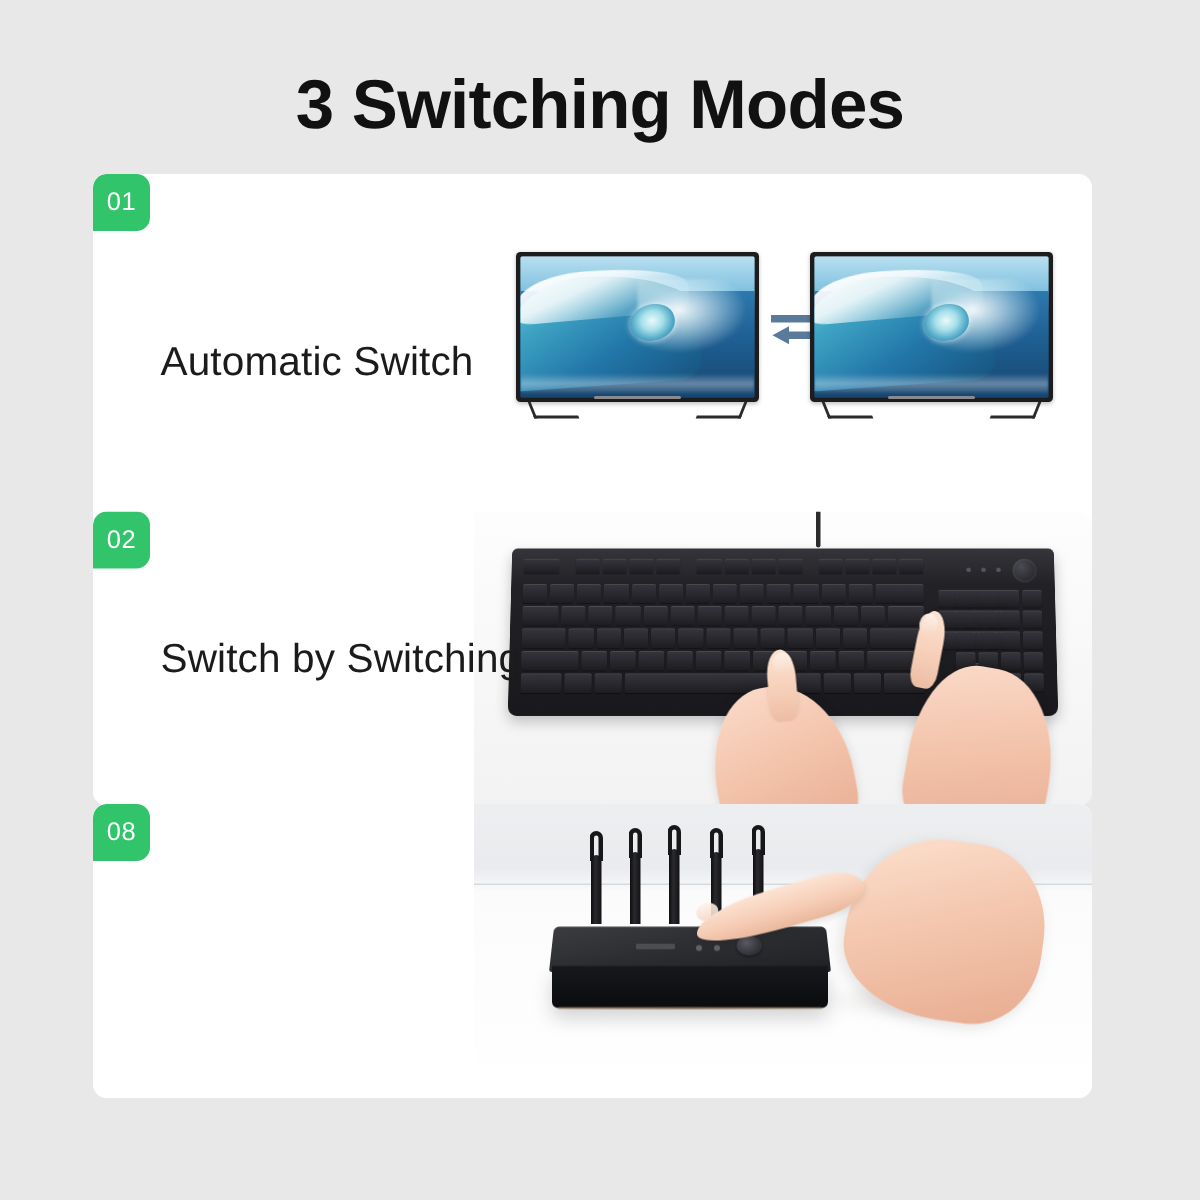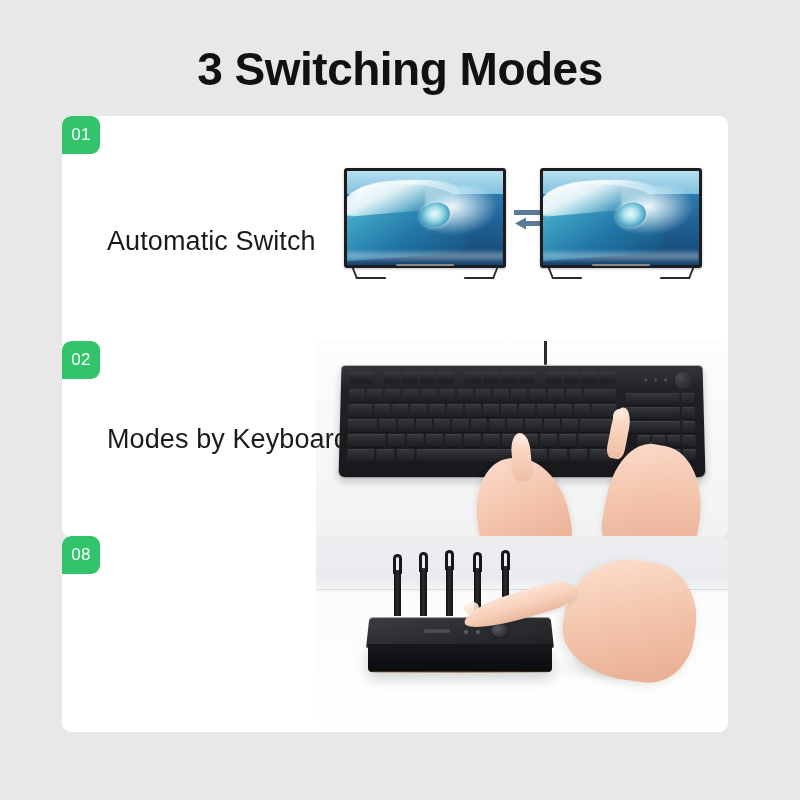--- a/index.html
+++ b/index.html
@@ -604,21 +604,21 @@
       </div>
     </div>
   </div>
 
   <div class="card card-2">
     <div class="card-inner">
 
       <div class="badge">02</div>
 
       <div class="card-label">
-        <div>Modes by Keyboard</div>
+        <div>Switch by Switching</div>
       </div>
 
       <div class="kbd-stage">
         <div class="kbd-cable"></div>
 
         <div class="keyboard">
           <div class="kbd-brand"></div>
           <div class="kbd-leds">
             <div class="kbd-led"></div>
             <div class="kbd-led"></div>

